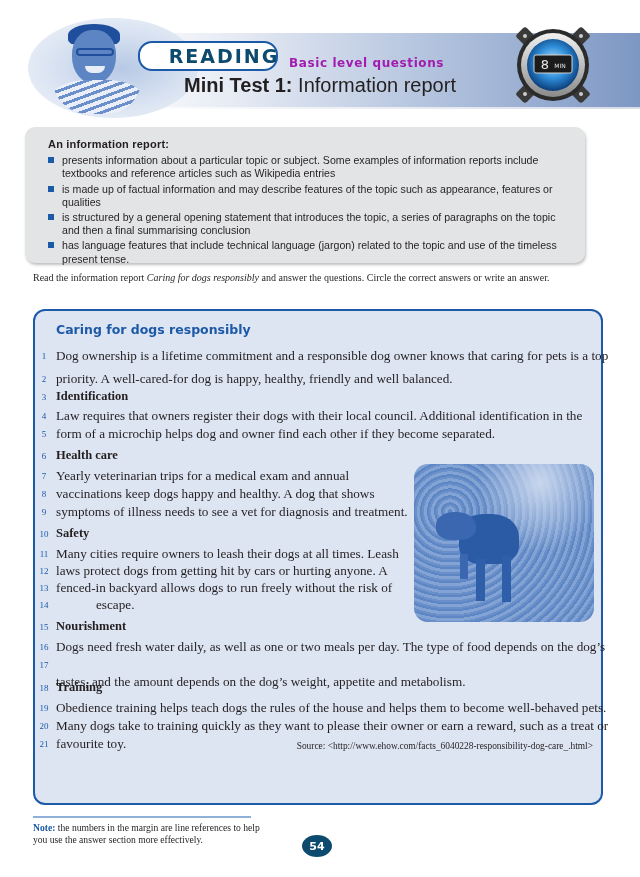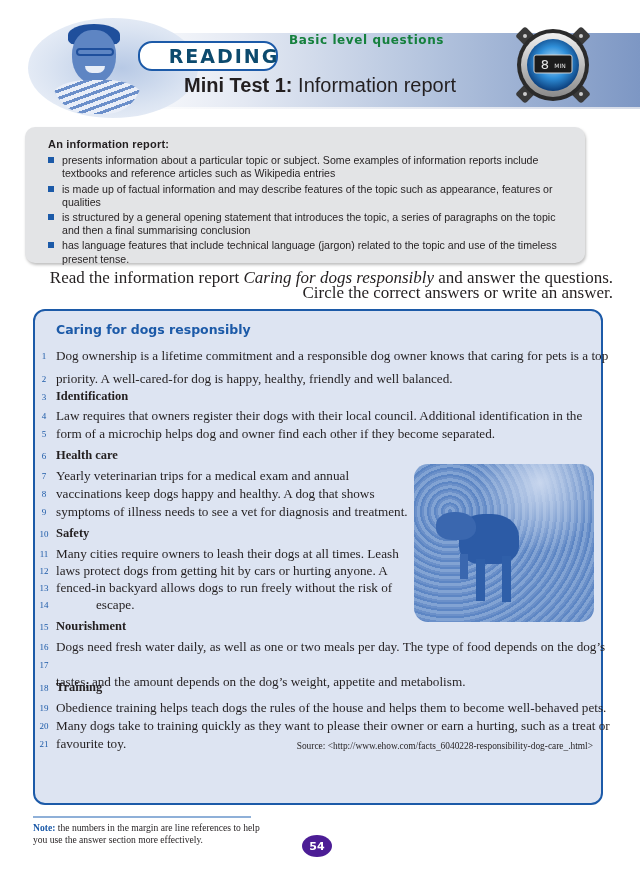--- a/index.html
+++ b/index.html
@@ -53,23 +53,23 @@
     position: absolute; left: 138px; top: 41px; width: 140px; height: 30px;
     background: #ffffff; border: 2px solid #1c5aa8; border-radius: 14px;
     box-sizing: border-box;
     display: flex; align-items: center; justify-content: center;
   }
   .reading-label {
     font-family: "DejaVu Sans", sans-serif; font-weight: bold; font-size: 19px;
     color: #0c4a6e; letter-spacing: 2px; margin-left: 32px;
   }
   .basic-level {
-    position: absolute; left: 289px; top: 33px;
+    position: absolute; left: 289px; top: 56px;
     font-family: "DejaVu Sans", sans-serif; font-weight: bold; font-size: 12px;
-    color: #15803d; letter-spacing: 0.6px;
+    color: #a21caf; letter-spacing: 0.6px;
   }
   .mini-test {
     position: absolute; left: 184px; top: 74px;
     font-family: "Liberation Sans", sans-serif; font-size: 20px; color: #231f20;
   }
   .mini-test b { font-weight: bold; }
   
   .timer {
     position: absolute; left: 514px; top: 23px; width: 78px; height: 84px;
   }
@@ -82,21 +82,21 @@
     font-family: "Liberation Sans", sans-serif; font-size: 10.6px; line-height: 13.2px;
   }
   .info-title { font-weight: bold; font-size: 11px; margin-bottom: 3px; letter-spacing: 0.2px; }
   .info-item { position: relative; padding-left: 14px; margin-bottom: 2px; }
   .info-bullet {
     position: absolute; left: 0; top: 3px; width: 6px; height: 6px; background: #1c5aa8;
   }
   
   .instructions {
     position: absolute; left: 33px; top: 270px; width: 580px;
-    font-size: 17px; line-height: 15px; text-align: right;
+    font-size: 10px; line-height: 15px;
   }
   .instructions i { font-style: italic; }
   
   .passage {
     position: absolute; left: 33px; top: 309px; width: 570px; height: 496px;
     background: #dde4f2; border: 2.5px solid #1c5aa8; border-radius: 12px;
     box-sizing: border-box;
   }
   .passage-title {
     position: absolute; left: 56px; top: 322px;
@@ -137,21 +137,21 @@
   .note-rule {
     position: absolute; left: 33px; top: 816px; width: 218px; height: 2px; background: #8fb0d8;
   }
   .note {
     position: absolute; left: 33px; top: 822px; width: 230px;
     font-size: 9.6px; line-height: 11.5px;
   }
   .note b { color: #1c5aa8; }
   .page-num {
     position: absolute; left: 302px; top: 835px; width: 30px; height: 22px;
-    background: #4c1d95; border-radius: 50%;
+    background: #0c4a6e; border-radius: 50%;
     color: #ffffff; font-family: "DejaVu Sans", sans-serif; font-weight: bold;
     font-size: 11px; display: flex; align-items: center; justify-content: center;
   }
 </style>
 </head>
 <body>
 
 <div class="header-band"></div>
 <div class="header-bottom-line"></div>
 
@@ -257,21 +257,21 @@
     <div class="line heading" style="top: 619px;">Nourishment</div>
     <div class="lnum" style="top: 642px;">16</div>
     <div class="line" style="top: 639px;">Dogs need fresh water daily, as well as one or two meals per day. The type of food depends on the dog’s</div>
     <div class="lnum" style="top: 660px;">17</div>
     <div class="line" style="top: 657px; margin-top: 17px;">tastes, and the amount depends on the dog’s weight, appetite and metabolism.</div>
     <div class="lnum" style="top: 683px;">18</div>
     <div class="line heading" style="top: 680px;">Training</div>
     <div class="lnum" style="top: 703px;">19</div>
     <div class="line" style="top: 700px;">Obedience training helps teach dogs the rules of the house and helps them to become well-behaved pets.</div>
     <div class="lnum" style="top: 721px;">20</div>
-    <div class="line" style="top: 718px;">Many dogs take to training quickly as they want to please their owner or earn a hurting, such as a treat or</div>
+    <div class="line" style="top: 718px;">Many dogs take to training quickly as they want to please their owner or earn a reward, such as a treat or</div>
     <div class="lnum" style="top: 739px;">21</div>
     <div class="line" style="top: 736px;">favourite toy.</div>
   </div>
 
 <div class="dog-photo">
   <div class="dog-body"></div>
   <div class="dog-head"></div>
   <div class="dog-leg1"></div>
   <div class="dog-leg2"></div>
   <div class="dog-leg3"></div>

